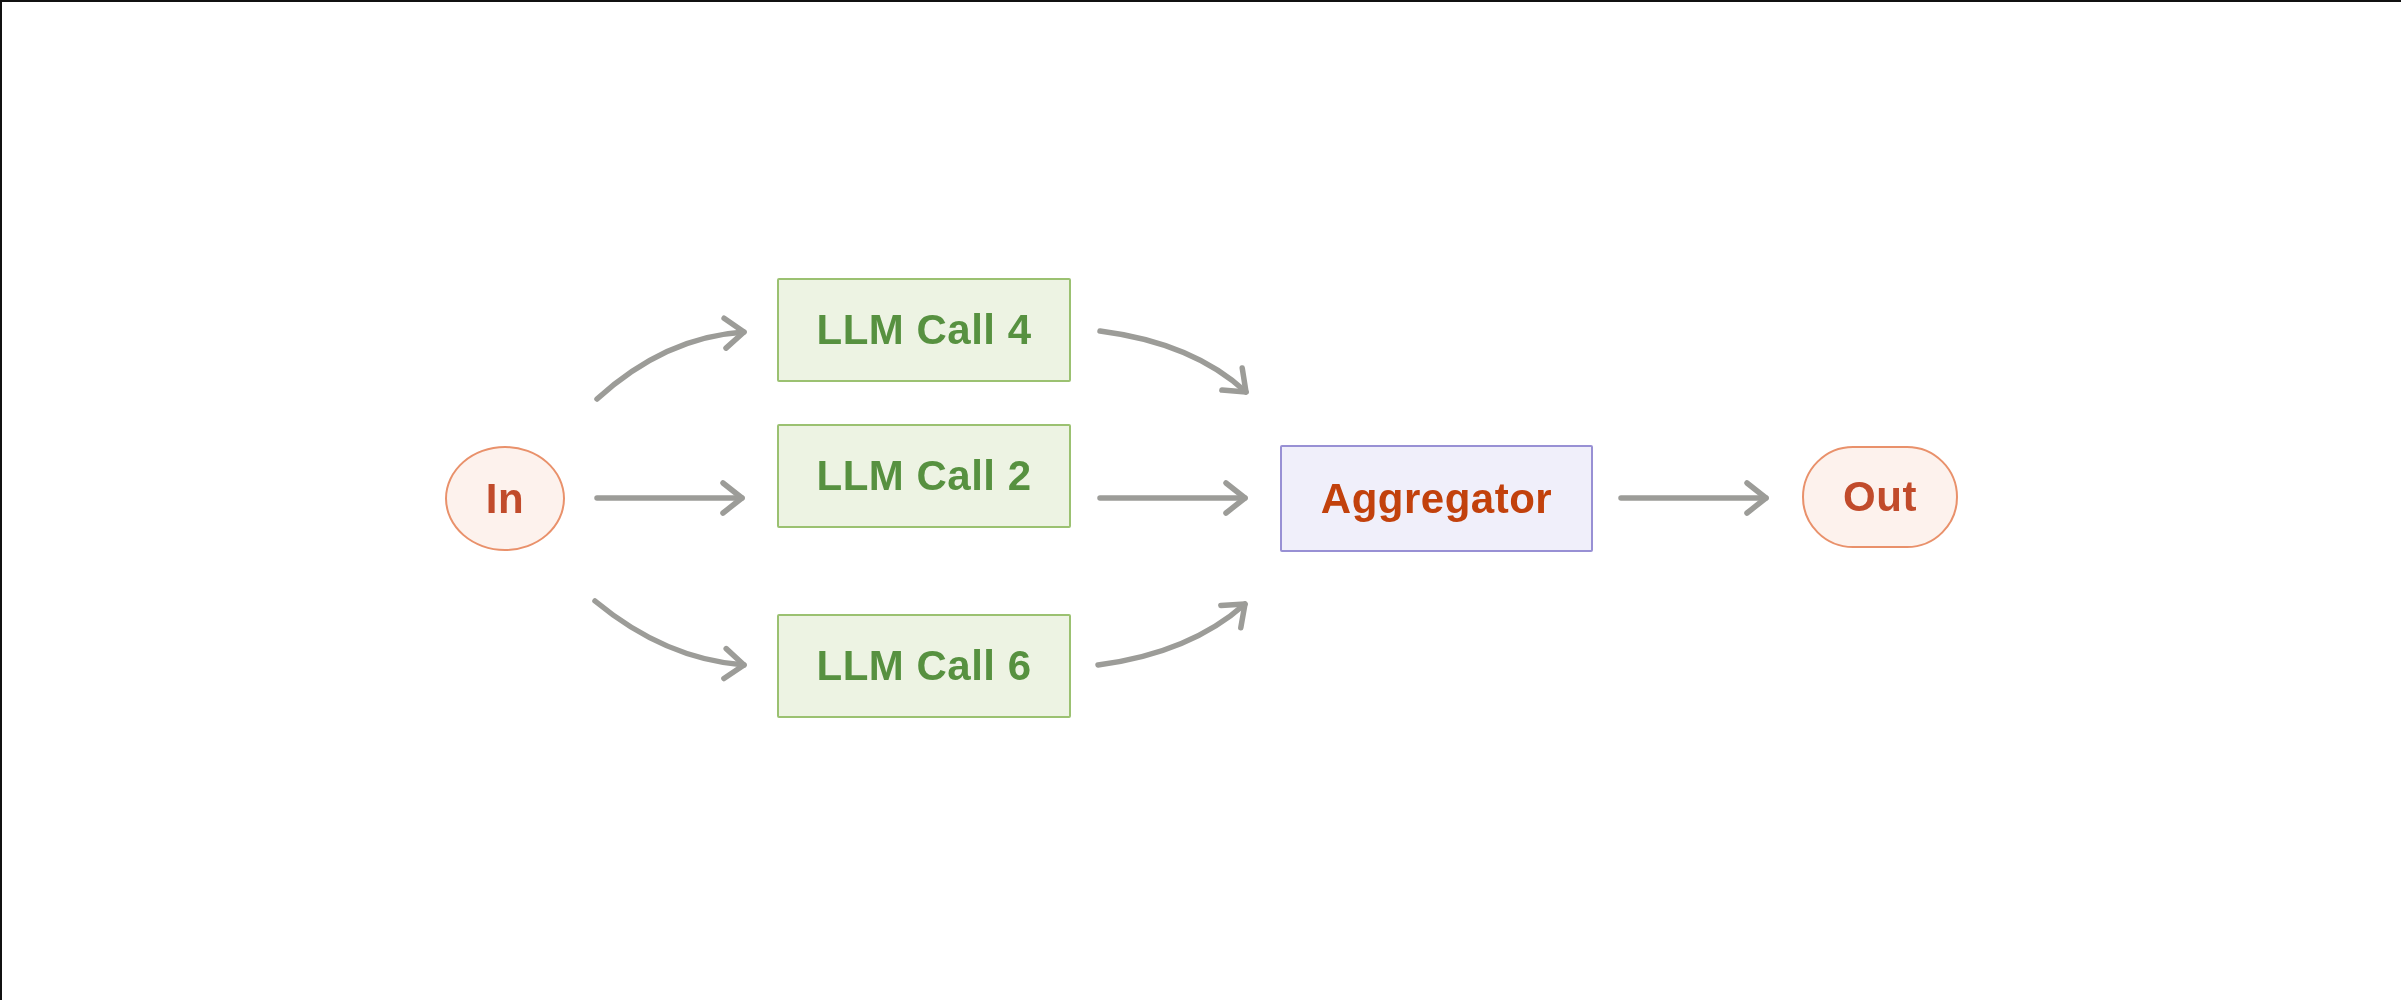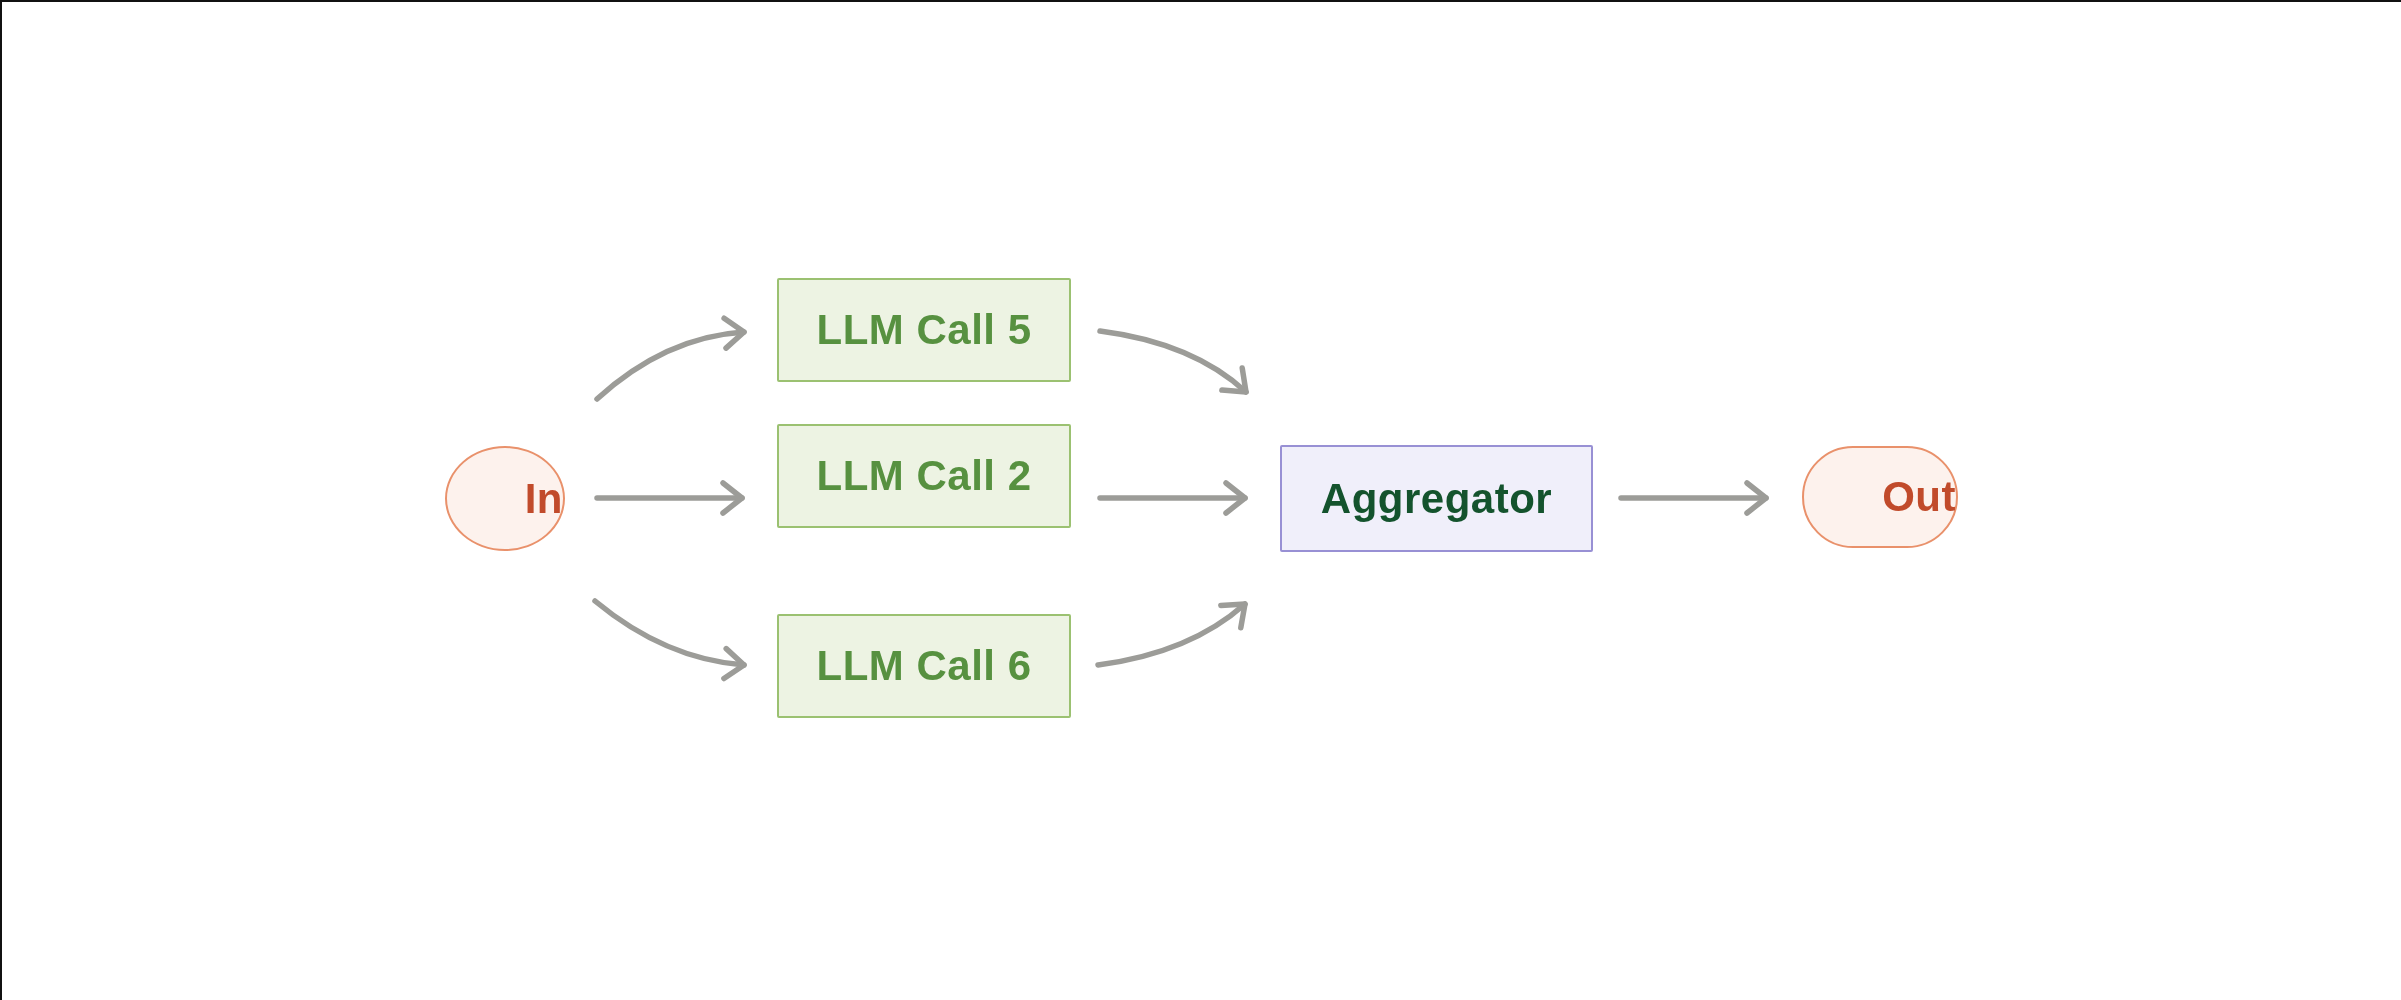--- a/index.html
+++ b/index.html
@@ -31,21 +31,20 @@
     position: absolute;
     display: flex; align-items: center; justify-content: center;
     font-weight: 700;
     font-size: 42px;
     letter-spacing: 0.5px;
   }
   .node-terminal {
     background: #fdf2ed;
     border: 2.5px solid #e9916b;
     color: #c14b2b;
-    justify-content: flex-end;
   }
   .node-in {
     left: 445px; top: 446px; width: 120px; height: 105px;
     border-radius: 50%;
   }
   .node-out {
     left: 1802px; top: 446px; width: 156px; height: 102px;
     border-radius: 51px;
   }
   .node-llm {
@@ -54,21 +53,21 @@
     color: #579140;
     left: 777px; width: 294px; height: 104px;
     border-radius: 2px;
   }
   .node-llm-1 { top: 278px; }
   .node-llm-2 { top: 424px; }
   .node-llm-3 { top: 614px; }
   .node-aggregator {
     background: #f0effa;
     border: 2.5px solid #9890d4;
-    color: #14532d;
+    color: #c2410c;
     left: 1280px; top: 445px; width: 313px; height: 107px;
     border-radius: 2px;
   }
   .edge {
     fill: none;
     stroke: #9c9c98;
     stroke-width: 5.5;
     stroke-linecap: round;
   }
 </style>
@@ -94,21 +93,21 @@
     <path class="edge" d="M 1100 498 L 1245 498" marker-end="url(#arrowhead)"></path>
     <path class="edge" d="M 1098 665 Q 1190 653 1245 604" marker-end="url(#arrowhead)"></path>
     <path class="edge" d="M 1621 498 L 1766 498" marker-end="url(#arrowhead)"></path>
   </svg>
 
   <div class="node node-terminal node-in">
     <span>In</span>
   </div>
 
   <div class="node node-llm node-llm-1">
-    <span>LLM Call 5</span>
+    <span>LLM Call 4</span>
   </div>
 
   <div class="node node-llm node-llm-2">
     <span>LLM Call 2</span>
   </div>
 
   <div class="node node-llm node-llm-3">
     <span>LLM Call 6</span>
   </div>
 

